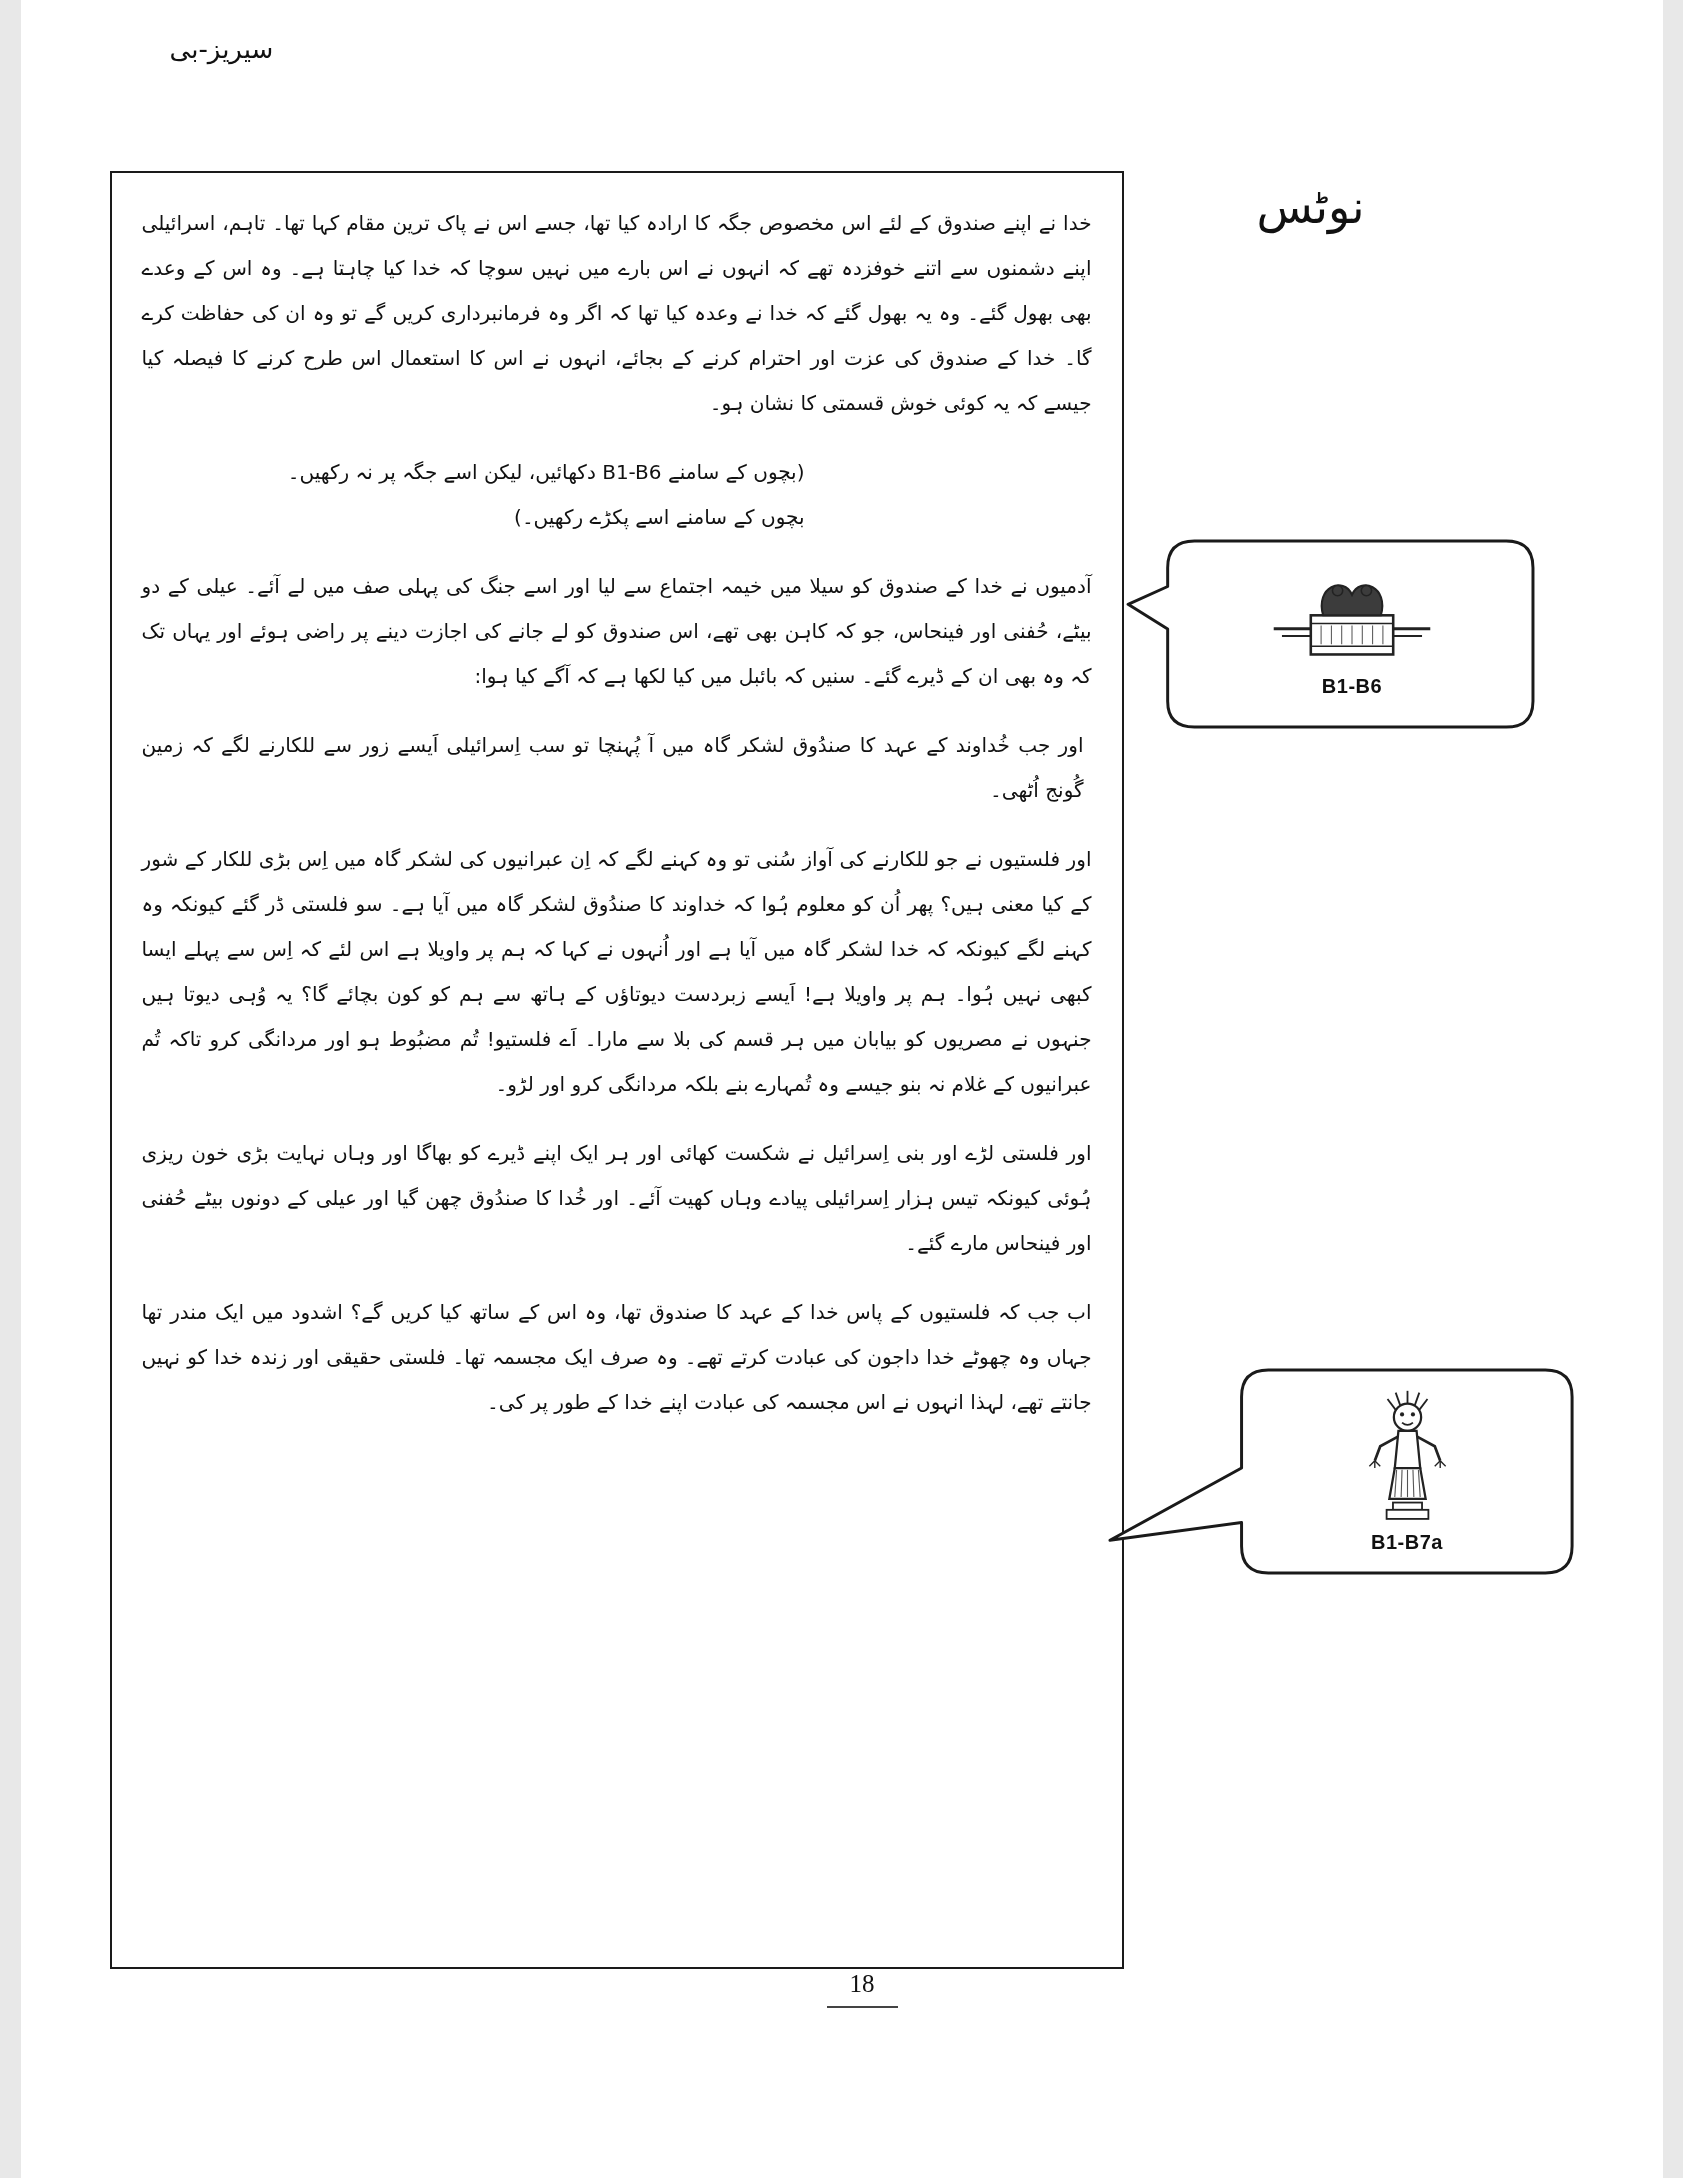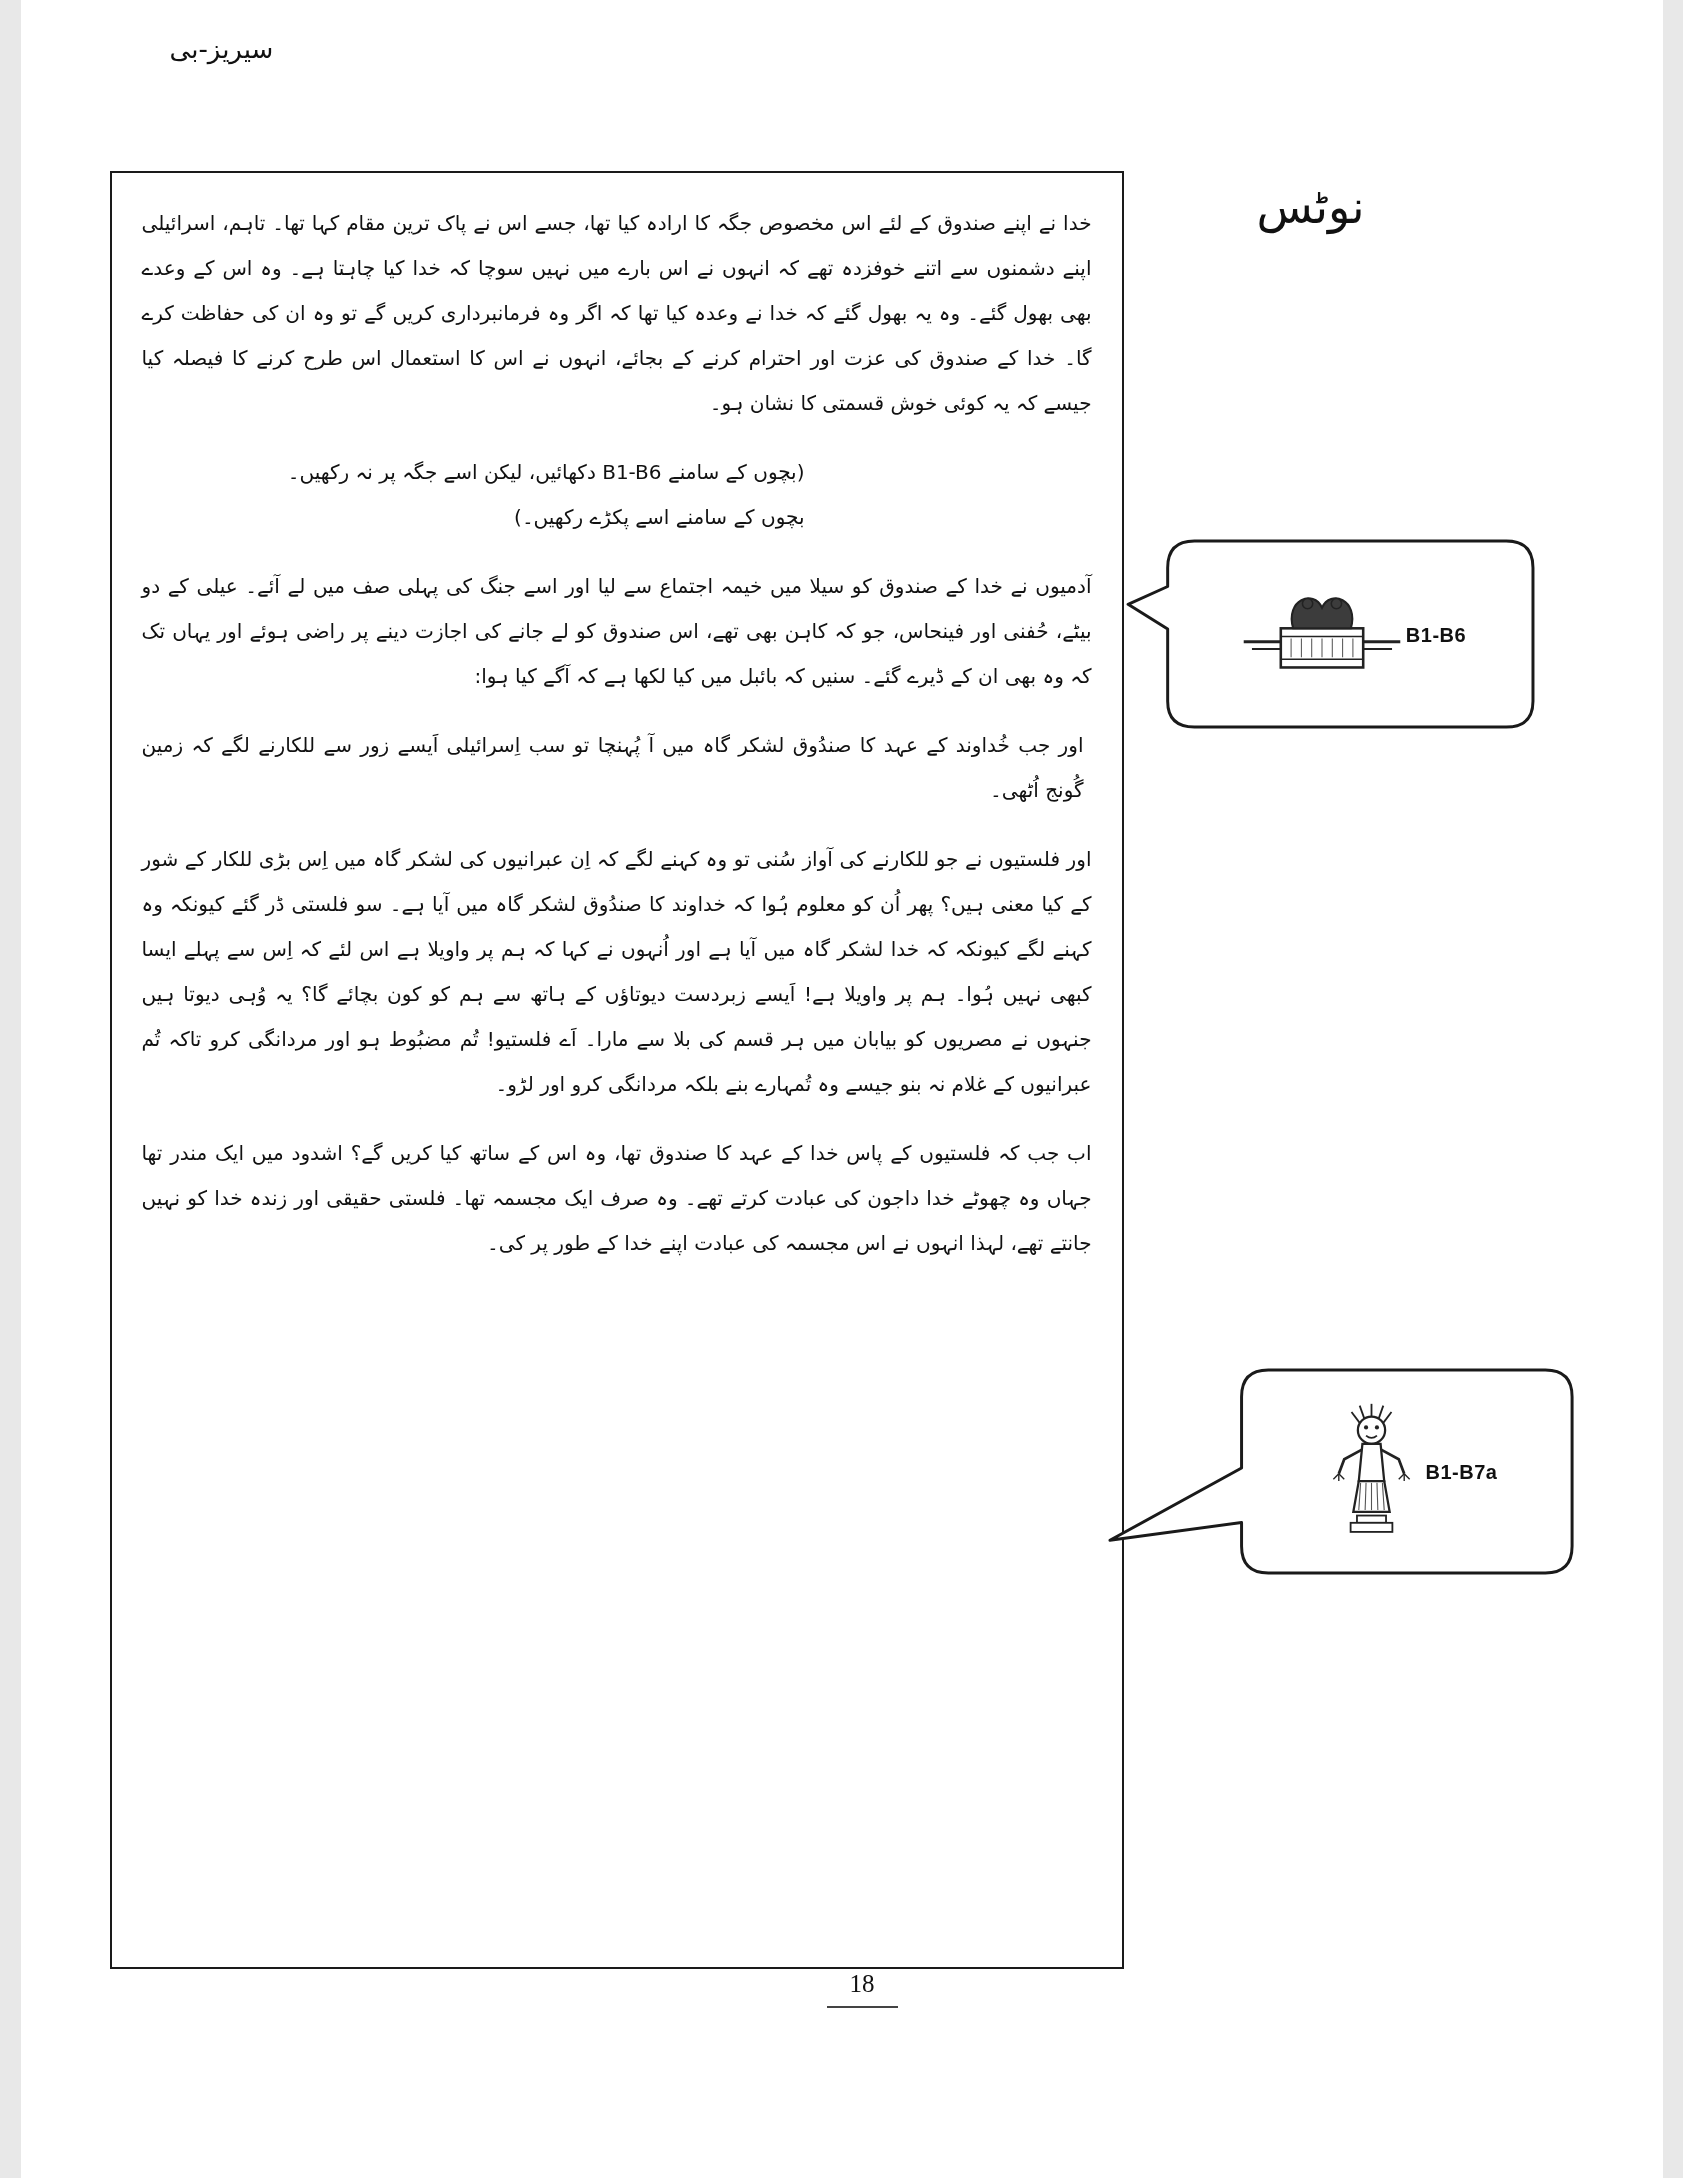--- a/index.html
+++ b/index.html
@@ -38,21 +38,21 @@
   .page-number-rule {
     position:absolute; top:2006px; left:806px; width:71px; height:0;
     border-top:2px solid #444;
   }
 
   .callout { position:absolute; }
   .callout-1 { top:535px; left:1104px; width:416px; height:198px; }
   .callout-2 { top:1364px; left:1084px; width:475px; height:220px; }
   .callout .bubble { position:absolute; left:0; top:0; width:100%; height:100%; }
   .callout .content {
-    position:absolute; display:flex; flex-direction:row; align-items:center;
+    position:absolute; display:flex; flex-direction:column; align-items:center;
     justify-content:center;
   }
   .callout-1 .content { left:54px; top:12px; width:347px; height:174px; }
   .callout-2 .content { left:149px; top:8px; width:307px; height:198px; }
   .callout-label {
     font-weight:bold; font-size:20px; letter-spacing:0.5px;
     font-family:"Liberation Sans", sans-serif; color:#111; margin-top:2px;
   }
   .icon-wrap { line-height:0; }
 </style>
@@ -64,20 +64,21 @@
   <div class="series-label">سیریز-بی</div>
 
   <div class="notes-label">نوٹس</div>
 
   <div class="text-box">
     <p class="para body">خدا نے اپنے صندوق کے لئے اس مخصوص جگہ کا ارادہ کیا تھا، جسے اس نے پاک ترین مقام کہا تھا۔ تاہم، اسرائیلی اپنے دشمنوں سے اتنے خوفزدہ تھے کہ انہوں نے اس بارے میں نہیں سوچا کہ خدا کیا چاہتا ہے۔ وہ اس کے وعدے بھی بھول گئے۔ وہ یہ بھول گئے کہ خدا نے وعدہ کیا تھا کہ اگر وہ فرمانبرداری کریں گے تو وہ ان کی حفاظت کرے گا۔ خدا کے صندوق کی عزت اور احترام کرنے کے بجائے، انہوں نے اس کا استعمال اس طرح کرنے کا فیصلہ کیا جیسے کہ یہ کوئی خوش قسمتی کا نشان ہو۔</p>
     <p class="para instruction instr-1">(بچوں کے سامنے B1-B6 دکھائیں، لیکن اسے جگہ پر نہ رکھیں۔ بچوں کے سامنے اسے پکڑے رکھیں۔)</p>
     <p class="para body">آدمیوں نے خدا کے صندوق کو سیلا میں خیمہ اجتماع سے لیا اور اسے جنگ کی پہلی صف میں لے آئے۔ عیلی کے دو بیٹے، حُفنی اور فینحاس، جو کہ کاہن بھی تھے، اس صندوق کو لے جانے کی اجازت دینے پر راضی ہوئے اور یہاں تک کہ وہ بھی ان کے ڈیرے گئے۔ سنیں کہ بائبل میں کیا لکھا ہے کہ آگے کیا ہوا:</p>
     <p class="para quote">اور جب خُداوند کے عہد کا صندُوق لشکر گاہ میں آ پُہنچا تو سب اِسرائیلی اَیسے زور سے للکارنے لگے کہ زمین گُونج اُٹھی۔</p>
     <p class="para body">اور فلستیوں نے جو للکارنے کی آواز سُنی تو وہ کہنے لگے کہ اِن عبرانیوں کی لشکر گاہ میں اِس بڑی للکار کے شور کے کیا معنی ہیں؟ پھر اُن کو معلوم ہُوا کہ خداوند کا صندُوق لشکر گاہ میں آیا ہے۔ سو فلستی ڈر گئے کیونکہ وہ کہنے لگے کیونکہ کہ خدا لشکر گاہ میں آیا ہے اور اُنہوں نے کہا کہ ہم پر واویلا ہے اس لئے کہ اِس سے پہلے ایسا کبھی نہیں ہُوا۔ ہم پر واویلا ہے! اَیسے زبردست دیوتاؤں کے ہاتھ سے ہم کو کون بچائے گا؟ یہ وُہی دیوتا ہیں جنہوں نے مصریوں کو بیابان میں ہر قسم کی بلا سے مارا۔ اَے فلستیو! تُم مضبُوط ہو اور مردانگی کرو تاکہ تُم عبرانیوں کے غلام نہ بنو جیسے وہ تُمہارے بنے بلکہ مردانگی کرو اور لڑو۔</p>
+    <p class="para body">اور فلستی لڑے اور بنی اِسرائیل نے شکست کھائی اور ہر ایک اپنے ڈیرے کو بھاگا اور وہاں نہایت بڑی خون ریزی ہُوئی کیونکہ تیس ہزار اِسرائیلی پیادے وہاں کھیت آئے۔ اور خُدا کا صندُوق چھن گیا اور عیلی کے دونوں بیٹے حُفنی اور فینحاس مارے گئے۔</p>
     <p class="para body">اب جب کہ فلستیوں کے پاس خدا کے عہد کا صندوق تھا، وہ اس کے ساتھ کیا کریں گے؟ اشدود میں ایک مندر تھا جہاں وہ چھوٹے خدا داجون کی عبادت کرتے تھے۔ وہ صرف ایک مجسمہ تھا۔ فلستی حقیقی اور زندہ خدا کو نہیں جانتے تھے، لہذا انہوں نے اس مجسمہ کی عبادت اپنے خدا کے طور پر کی۔</p>
   </div>
 
   <div class="callout callout-1">
     <svg class="bubble" viewBox="0 0 420 200">
       <path d="M 70 6 L 385 6 Q 412 6 412 33 L 412 168 Q 412 194 385 194 L 70 194 Q 43 194 43 168 L 43 95 L 3 70 L 43 52 L 43 33 Q 43 6 70 6 Z" fill="#ffffff" stroke="#1a1a1a" stroke-width="3" stroke-linejoin="round"></path>
     </svg>
     <div class="content">
       <div class="icon-wrap">
         <svg width="168" height="103" viewBox="0 0 160 100">

